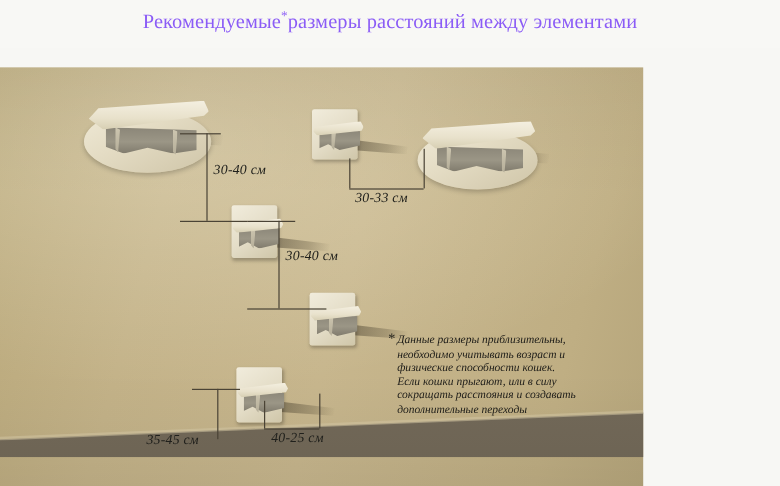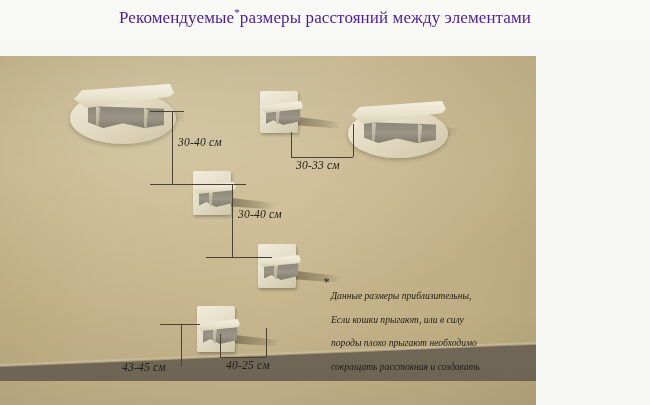--- a/index.html
+++ b/index.html
@@ -11,21 +11,21 @@
   #stage{position:relative;width:650px;height:405px;overflow:hidden;}
 
   
   .header{
     position:absolute;left:0;top:0;width:650px;height:40px;
     background:#f8f8f5;
   }
   .header-title{
     position:absolute;left:0;top:8px;width:650px;text-align:center;
     font-family:"Liberation Serif", serif;
-    font-size:17px;color:#4c1d95;letter-spacing:.1px;white-space:nowrap;
+    font-size:17px;color:#8b5cf6;letter-spacing:.1px;white-space:nowrap;
   }
   .header-title sup{font-size:11px;vertical-align:super;line-height:0;}
 
   
   .scene{
     position:absolute;left:0;top:56px;width:536px;height:365px;
     overflow:hidden;
     font-style:italic;
   }
   .wall{
@@ -95,21 +95,21 @@
   .footnote{
     position:absolute;
     font-family:"Liberation Serif", serif;
     font-size:9.6px;line-height:11.6px;color:#1d1c18;
     width:200px;
   }
   .footnote-star{
     position:absolute;font-size:12px;color:#1d1c18;
     font-family:"Liberation Serif", serif;
   }
-  .fn-line{display:block;white-space:nowrap;margin-top:12px;}
+  .fn-line{display:block;white-space:nowrap;}
 </style>
 </head>
 <body>
 
 <div id="stage">
 
   <div class="header">
     <div class="header-title"><span>Рекомендуемые</span><sup>*</sup><span>размеры расстояний между элементами</span></div>
   </div>
 
@@ -181,29 +181,31 @@
     <div class="tick-v" style="left:353px;top:68px;height:33px;"></div>
     <div class="dim-label" style="left:296px;top:103px;">30-33 см</div>
 
     <div class="dim-v" style="left:232px;top:128px;height:73px;"></div>
     <div class="tick-h" style="left:206px;top:128px;width:40px;"></div>
     <div class="tick-h" style="left:206px;top:201px;width:66px;"></div>
     <div class="dim-label" style="left:238px;top:152px;">30-40 см</div>
 
     <div class="dim-v" style="left:181px;top:268px;height:42px;"></div>
     <div class="tick-h" style="left:160px;top:268px;width:40px;"></div>
-    <div class="dim-label" style="left:122px;top:305px;">43-45 см</div>
+    <div class="dim-label" style="left:122px;top:305px;">35-45 см</div>
 
     <div class="dim-h" style="left:220px;top:301px;width:46px;"></div>
     <div class="tick-v" style="left:220px;top:278px;height:23px;"></div>
     <div class="tick-v" style="left:266px;top:272px;height:29px;"></div>
     <div class="dim-label" style="left:226px;top:303px;">40-25 см</div>
 
     <div class="footnote-star" style="left:323px;top:219px;">*</div>
     <div class="footnote" style="left:331px;top:222px;">
       <span class="fn-line">Данные размеры приблизительны,</span>
+      <span class="fn-line">необходимо учитывать возраст и</span>
+      <span class="fn-line">физические способности кошек.</span>
       <span class="fn-line">Если кошки прыгают, или в силу</span>
-      <span class="fn-line">породы плохо прыгают необходимо</span>
       <span class="fn-line">сокращать расстояния и создавать</span>
+      <span class="fn-line">дополнительные переходы</span>
     </div>
 
   </div>
 </div>
 
 </body></html>

